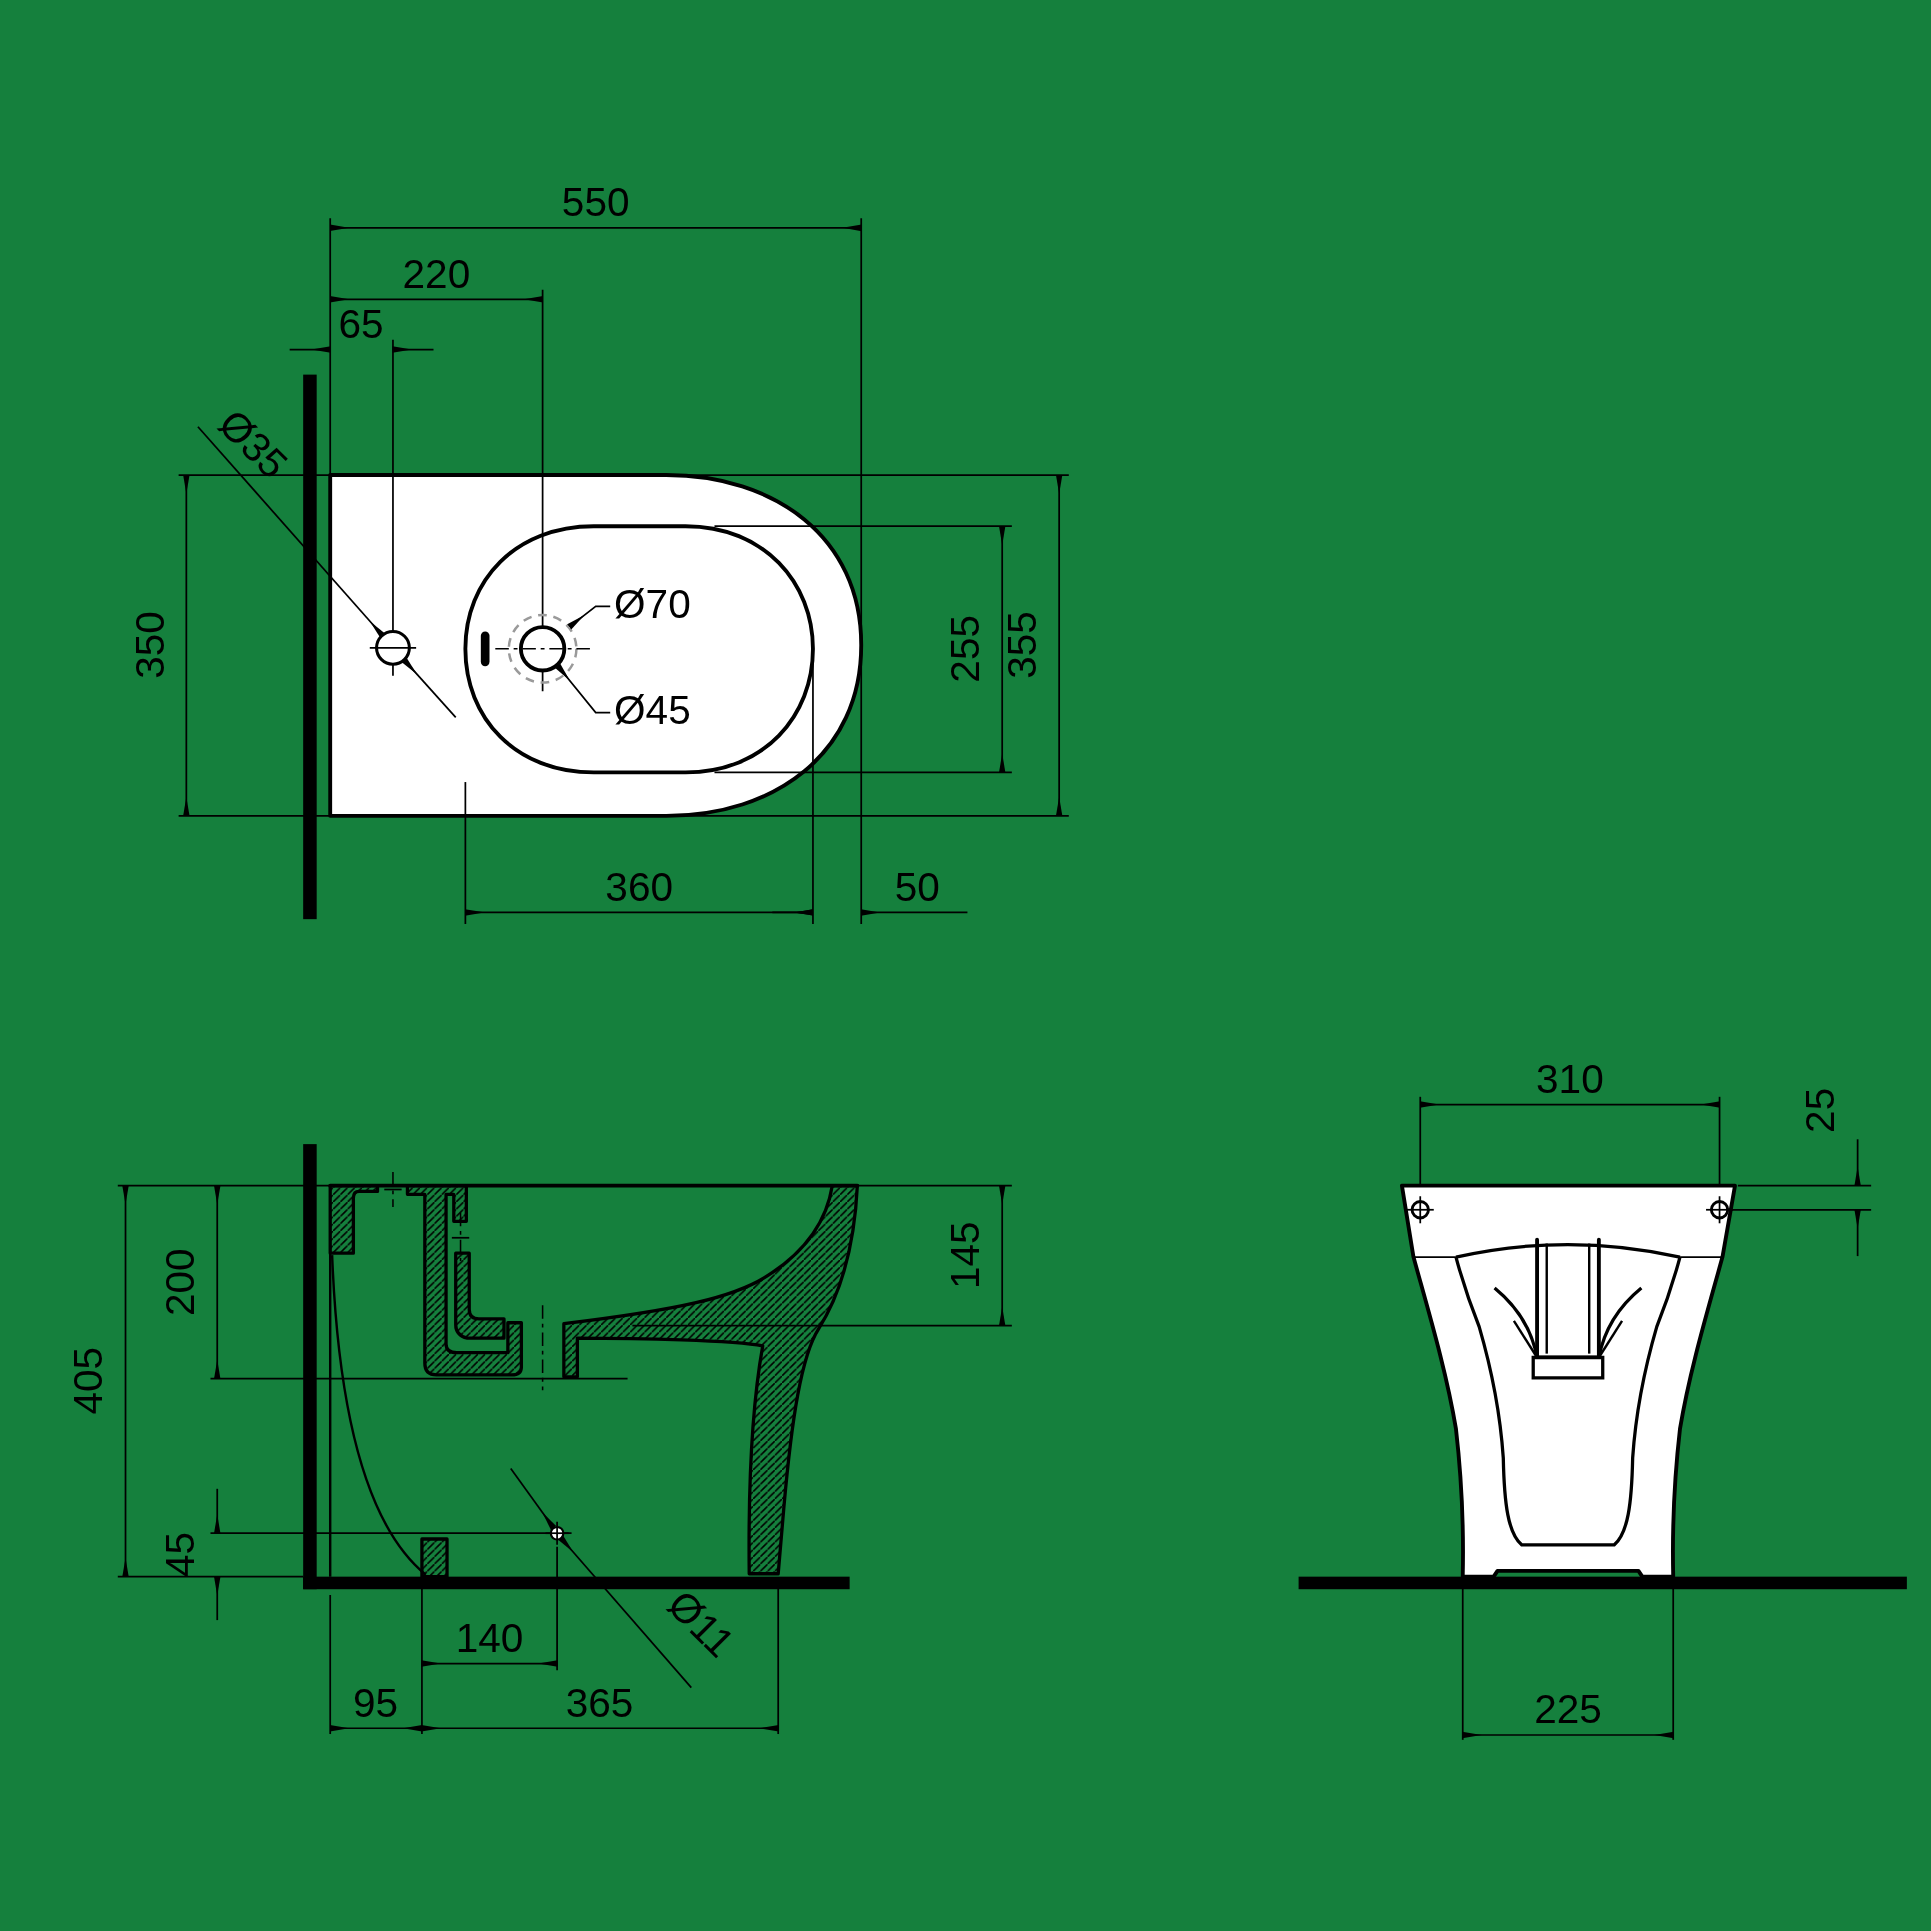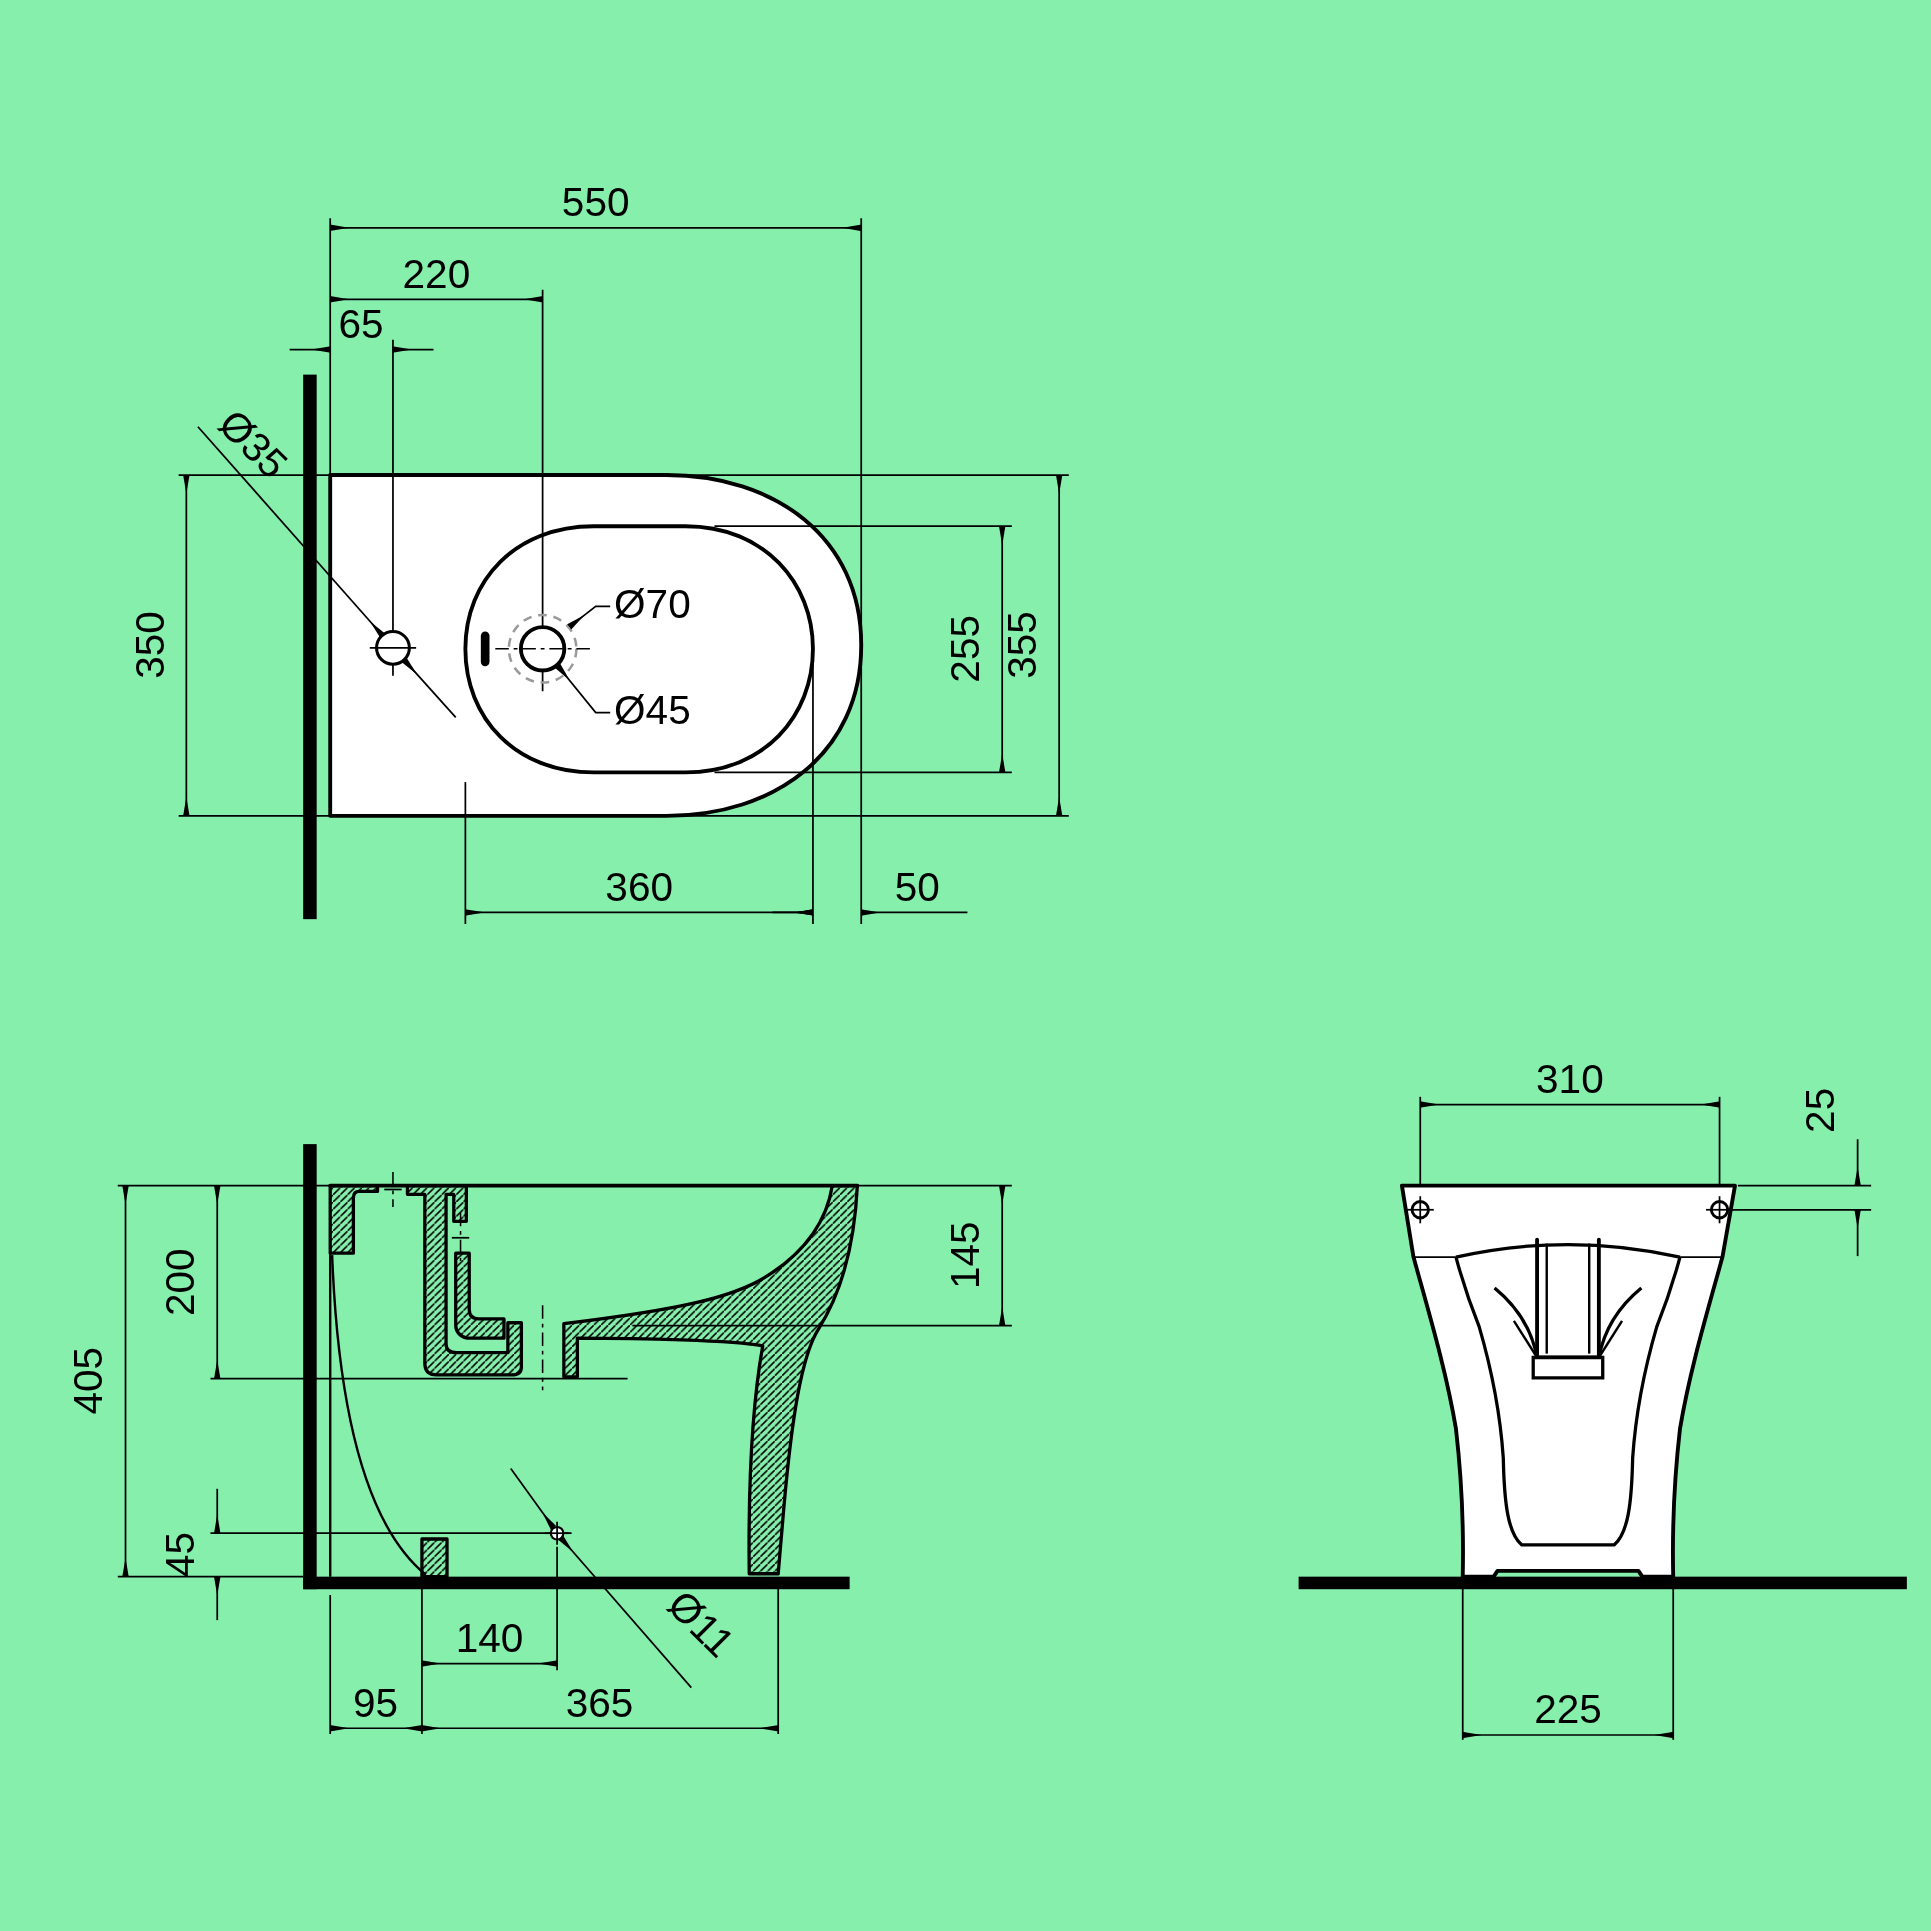--- a/index.html
+++ b/index.html
@@ -1,16 +1,16 @@
 <!DOCTYPE html>
 <html><head>
 <meta charset="utf-8">
 <style>
   html,body{margin:0;padding:0;background:#ffffff;}
-  .stage{width:1931px;height:1931px;position:relative;background:#86efac;}
+  .stage{width:1931px;height:1931px;position:relative;background:#15803d;}
   svg{display:block;}
   .ol{stroke:#000;stroke-width:4;fill:none;stroke-linejoin:round;stroke-linecap:round;}
   .ow{stroke:#000;stroke-width:4;fill:#fff;stroke-linejoin:round;}
   .sec{fill:url(#hh);stroke:#000;stroke-width:3.4;stroke-linejoin:round;}
   .tl{stroke:#000;stroke-width:1.8;fill:none;}
   .t2{stroke:#000;stroke-width:2.5;fill:none;}
   .cl{stroke:#000;stroke-width:1.6;fill:none;stroke-dasharray:14 5 4 5;}
   .dg{stroke:#9a9a9a;stroke-width:2.6;fill:none;stroke-dasharray:9 7;}
   .bar{fill:#000;stroke:none;}
   text{font-family:"Liberation Sans","DejaVu Sans",sans-serif;font-size:42px;fill:#000;}

